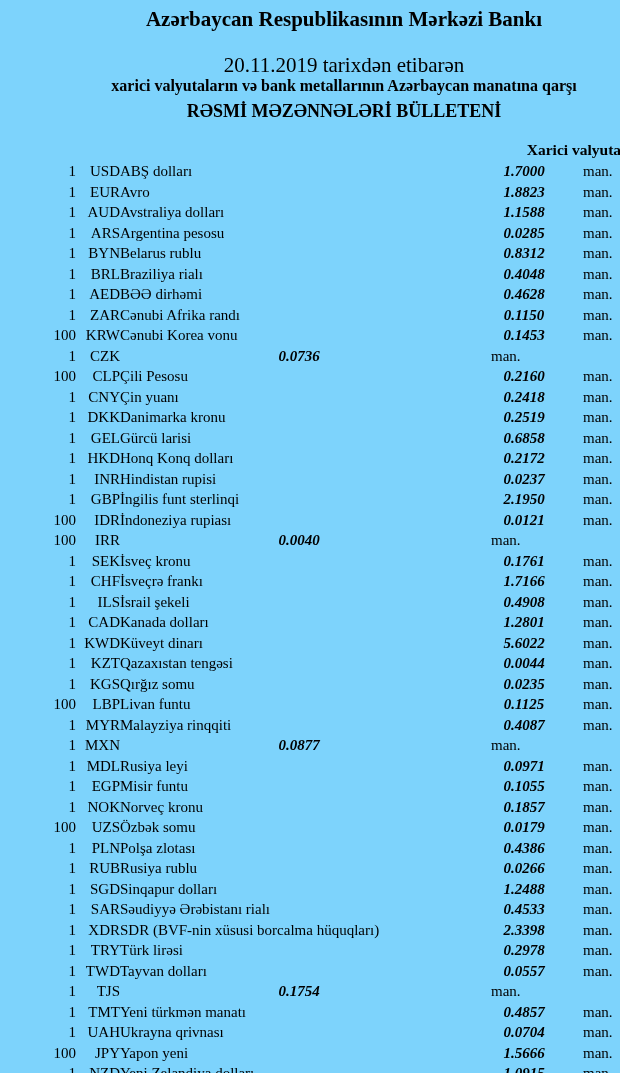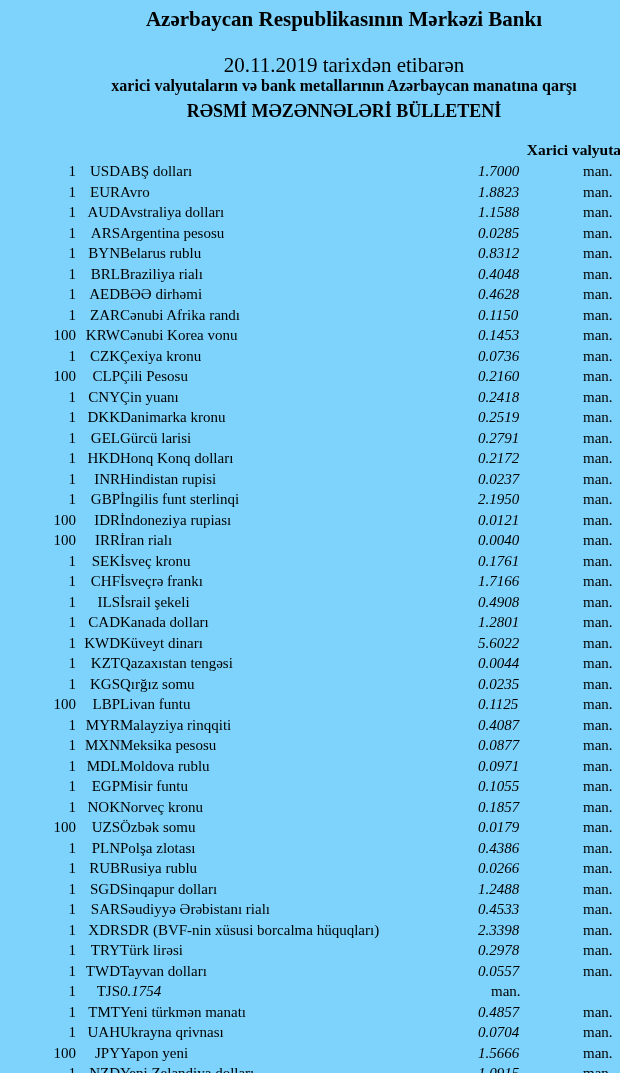--- a/index.html
+++ b/index.html
@@ -30,21 +30,21 @@
     display: grid;
     grid-template-columns: 28px 44px 1fr 92px 70px;
     height: 20.5px;
     align-items: baseline;
     font-size: 15px;
     line-height: 20.5px;
   }
   .cell-qty  { text-align: right; }
   .cell-code { text-align: right; }
   .cell-name { padding-left: 0px; white-space: nowrap; }
-  .cell-rate { text-align: left; font-weight: normal; font-style: italic; }
+  .cell-rate { text-align: center; font-weight: bold; font-style: italic; }
   .cell-unit { padding-left: 13px; }
 </style>
 </head>
 <body>
 
 <div class="page">
   <div class="hdr">
     <div class="hdr-title">Azərbaycan Respublikasının Mərkəzi Bankı</div>
     <div class="hdr-date">20.11.2019 tarixdən etibarən</div>
     <div class="hdr-sub">xarici valyutaların və bank metallarının Azərbaycan manatına qarşı</div>
@@ -113,21 +113,20 @@
       <div class="rate-row">
         <span class="cell-qty">100</span>
         <span class="cell-code">KRW</span>
         <span class="cell-name">Cənubi Korea vonu</span>
         <span class="cell-rate">0.1453</span>
         <span class="cell-unit">man.</span>
       </div>
       <div class="rate-row">
         <span class="cell-qty">1</span>
         <span class="cell-code">CZK</span>
-        <span class="cell-name">Çexiya kronu</span>
         <span class="cell-rate">0.0736</span>
         <span class="cell-unit">man.</span>
       </div>
       <div class="rate-row">
         <span class="cell-qty">100</span>
         <span class="cell-code">CLP</span>
         <span class="cell-name">Çili Pesosu</span>
         <span class="cell-rate">0.2160</span>
         <span class="cell-unit">man.</span>
       </div>
@@ -142,21 +141,21 @@
         <span class="cell-qty">1</span>
         <span class="cell-code">DKK</span>
         <span class="cell-name">Danimarka kronu</span>
         <span class="cell-rate">0.2519</span>
         <span class="cell-unit">man.</span>
       </div>
       <div class="rate-row">
         <span class="cell-qty">1</span>
         <span class="cell-code">GEL</span>
         <span class="cell-name">Gürcü larisi</span>
-        <span class="cell-rate">0.2791</span>
+        <span class="cell-rate">0.6858</span>
         <span class="cell-unit">man.</span>
       </div>
       <div class="rate-row">
         <span class="cell-qty">1</span>
         <span class="cell-code">HKD</span>
         <span class="cell-name">Honq Konq dolları</span>
         <span class="cell-rate">0.2172</span>
         <span class="cell-unit">man.</span>
       </div>
       <div class="rate-row">
@@ -176,21 +175,20 @@
       <div class="rate-row">
         <span class="cell-qty">100</span>
         <span class="cell-code">IDR</span>
         <span class="cell-name">İndoneziya rupiası</span>
         <span class="cell-rate">0.0121</span>
         <span class="cell-unit">man.</span>
       </div>
       <div class="rate-row">
         <span class="cell-qty">100</span>
         <span class="cell-code">IRR</span>
-        <span class="cell-name">İran rialı</span>
         <span class="cell-rate">0.0040</span>
         <span class="cell-unit">man.</span>
       </div>
       <div class="rate-row">
         <span class="cell-qty">1</span>
         <span class="cell-code">SEK</span>
         <span class="cell-name">İsveç kronu</span>
         <span class="cell-rate">0.1761</span>
         <span class="cell-unit">man.</span>
       </div>
@@ -246,28 +244,27 @@
       <div class="rate-row">
         <span class="cell-qty">1</span>
         <span class="cell-code">MYR</span>
         <span class="cell-name">Malayziya rinqqiti</span>
         <span class="cell-rate">0.4087</span>
         <span class="cell-unit">man.</span>
       </div>
       <div class="rate-row">
         <span class="cell-qty">1</span>
         <span class="cell-code">MXN</span>
-        <span class="cell-name">Meksika pesosu</span>
         <span class="cell-rate">0.0877</span>
         <span class="cell-unit">man.</span>
       </div>
       <div class="rate-row">
         <span class="cell-qty">1</span>
         <span class="cell-code">MDL</span>
-        <span class="cell-name">Moldova rublu</span>
+        <span class="cell-name">Rusiya leyi</span>
         <span class="cell-rate">0.0971</span>
         <span class="cell-unit">man.</span>
       </div>
       <div class="rate-row">
         <span class="cell-qty">1</span>
         <span class="cell-code">EGP</span>
         <span class="cell-name">Misir funtu</span>
         <span class="cell-rate">0.1055</span>
         <span class="cell-unit">man.</span>
       </div>

